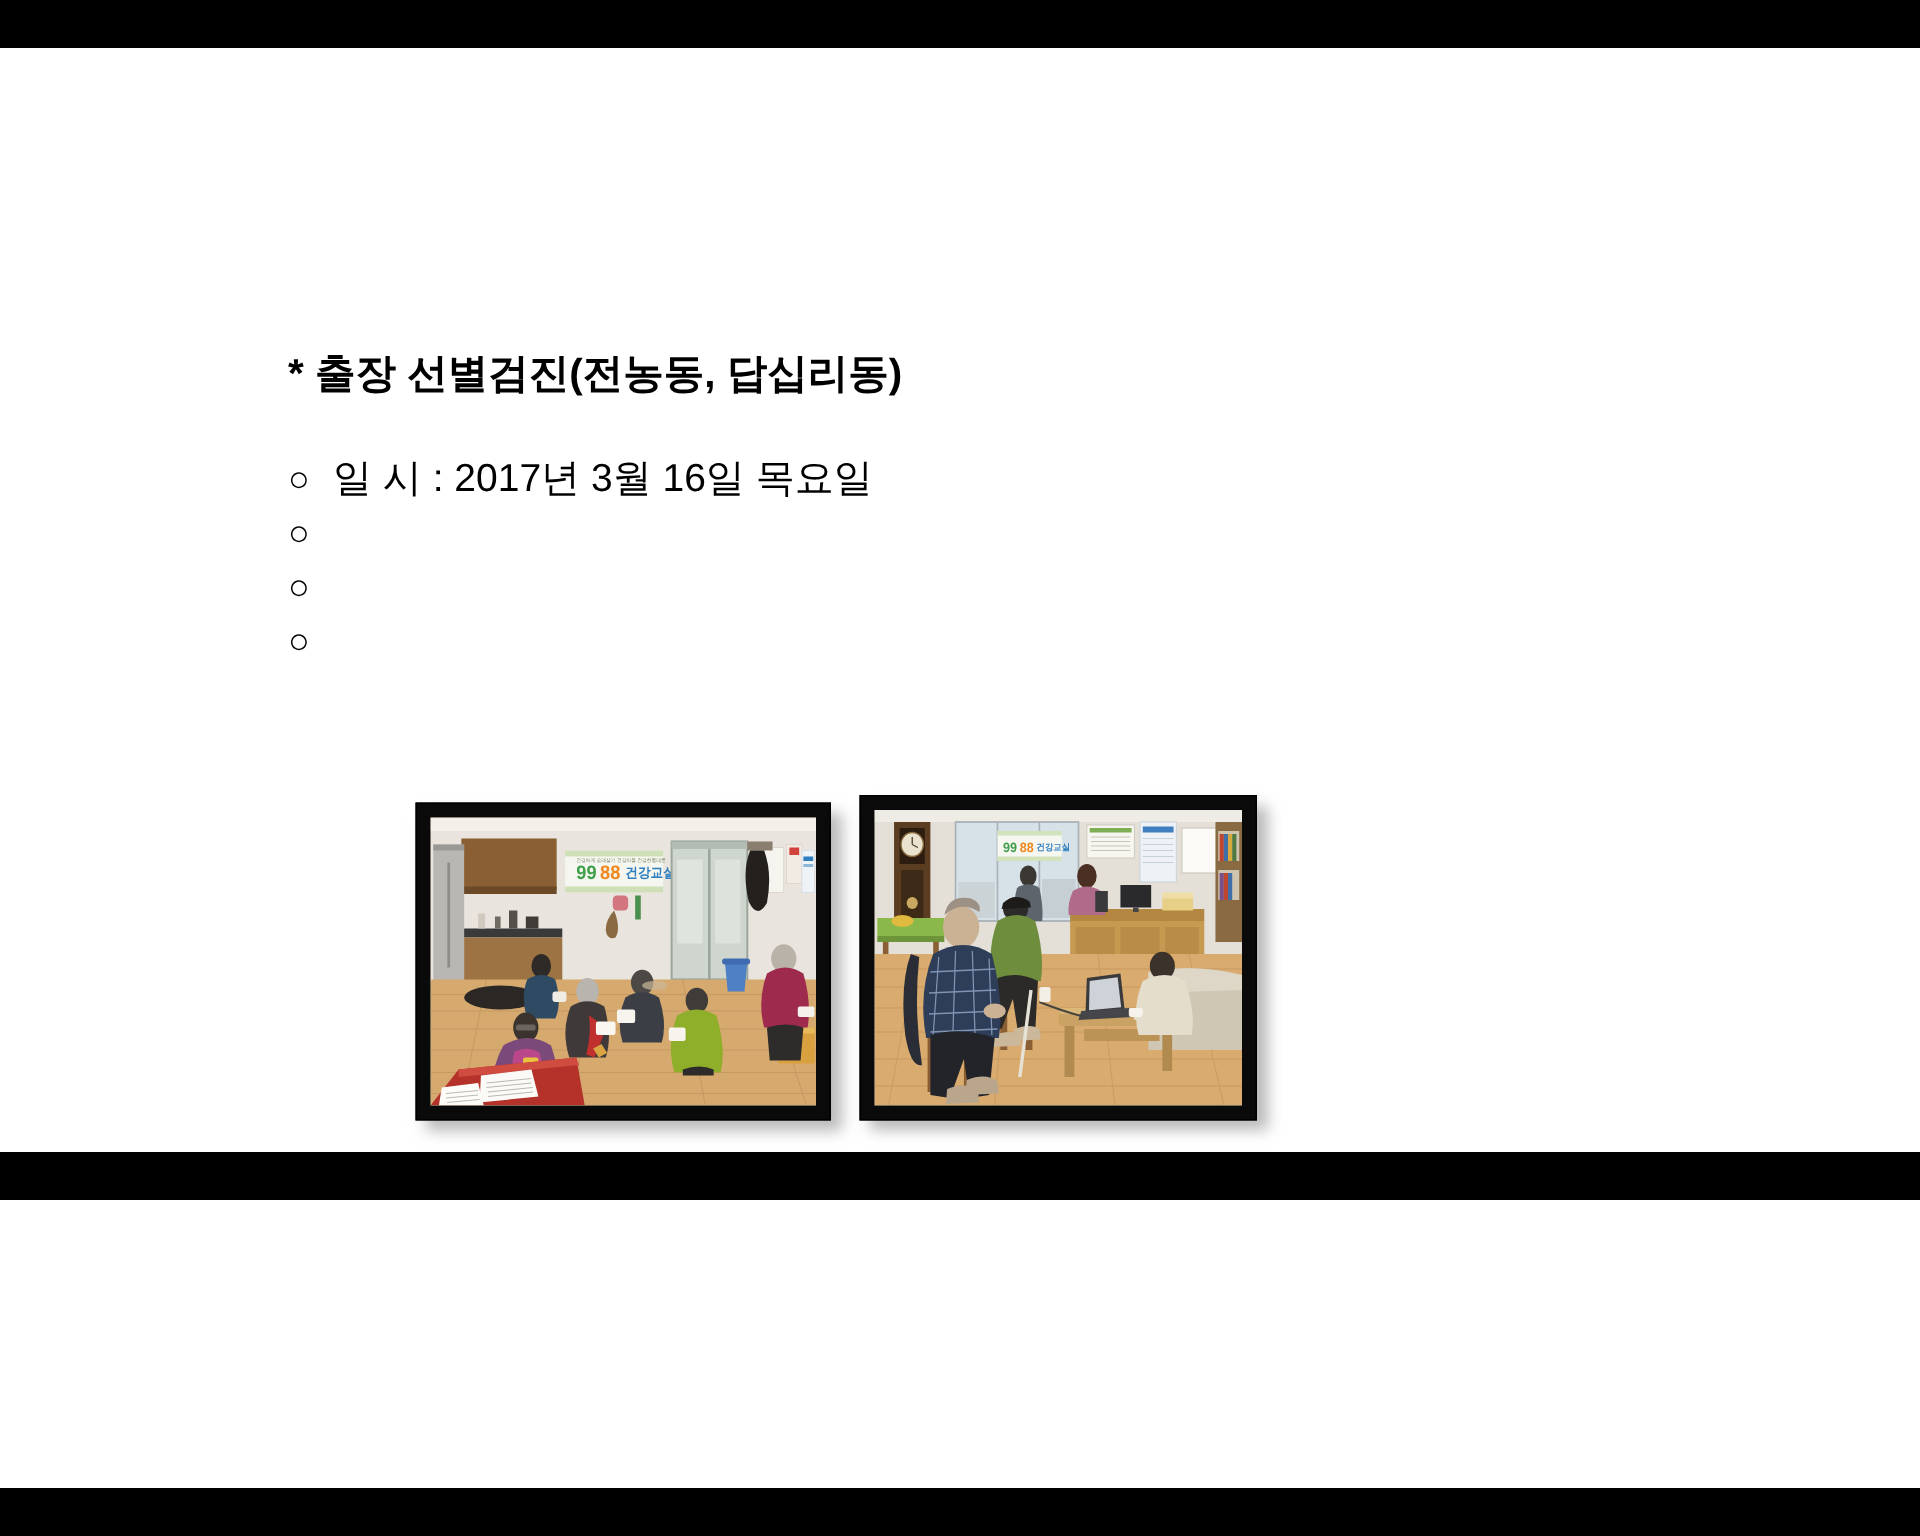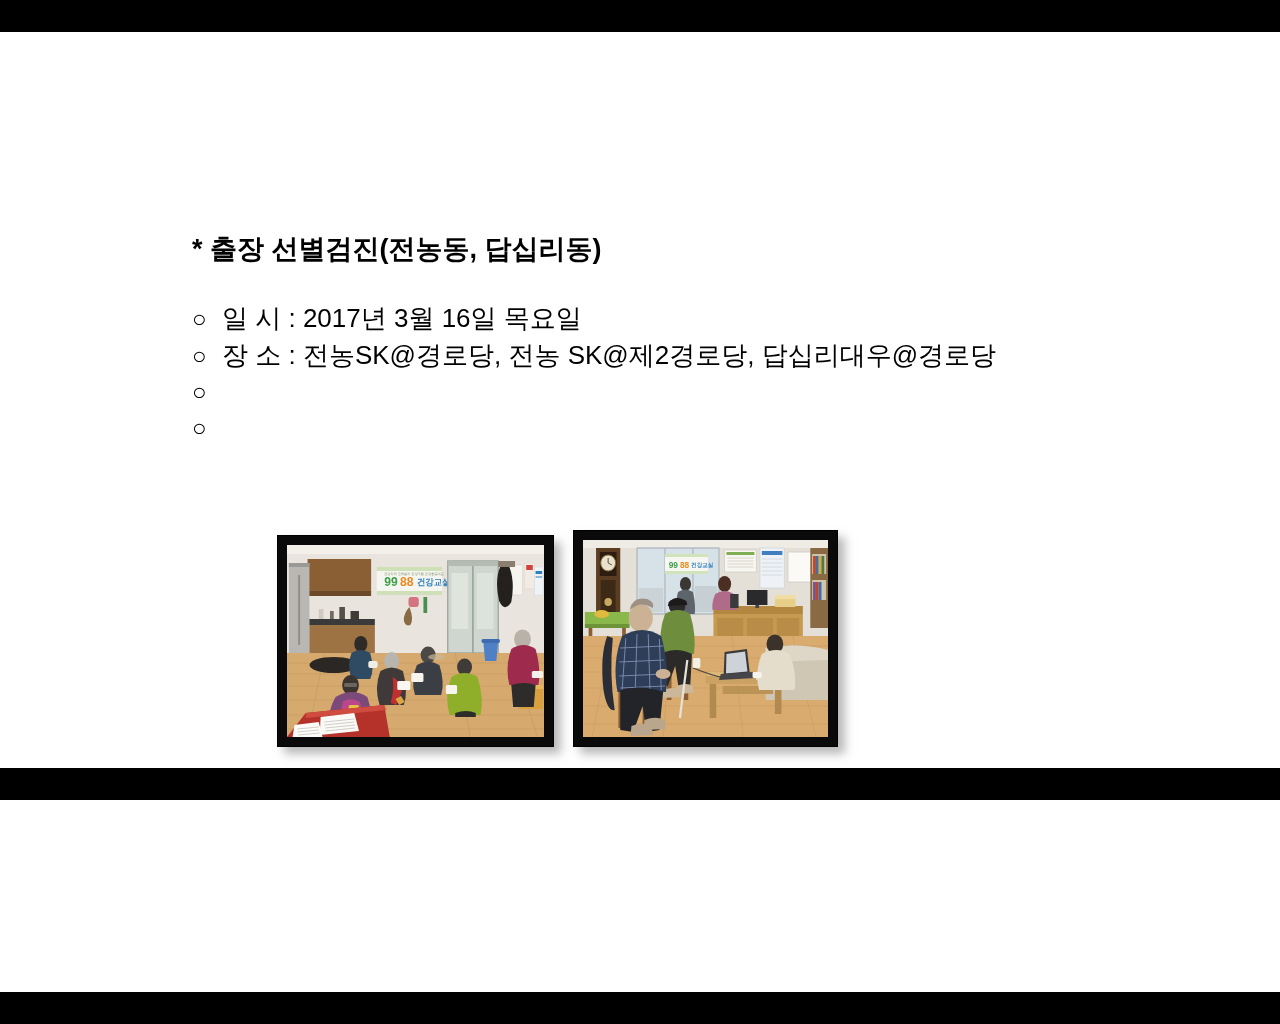--- a/index.html
+++ b/index.html
@@ -145,21 +145,20 @@
 
       <h1 class="slide-title">* 출장 선별검진(전농동, 답십리동)</h1>
 
       <ul class="bullet-list">
         <li class="bullet-item">
           <span class="bullet-marker">○</span>
           <span class="bullet-text">일 시 : 2017년 3월 16일 목요일</span>
         </li>
         <li class="bullet-item">
           <span class="bullet-marker">○</span>
-          <span class="bullet-text">장 소 : 전농SK@경로당, 전농 SK@제2경로당, 답십리대우@경로당</span>
         </li>
         <li class="bullet-item">
           <span class="bullet-marker">○</span>
         </li>
         <li class="bullet-item">
           <span class="bullet-marker">○</span>
         </li>
       </ul>
 
     </div>

